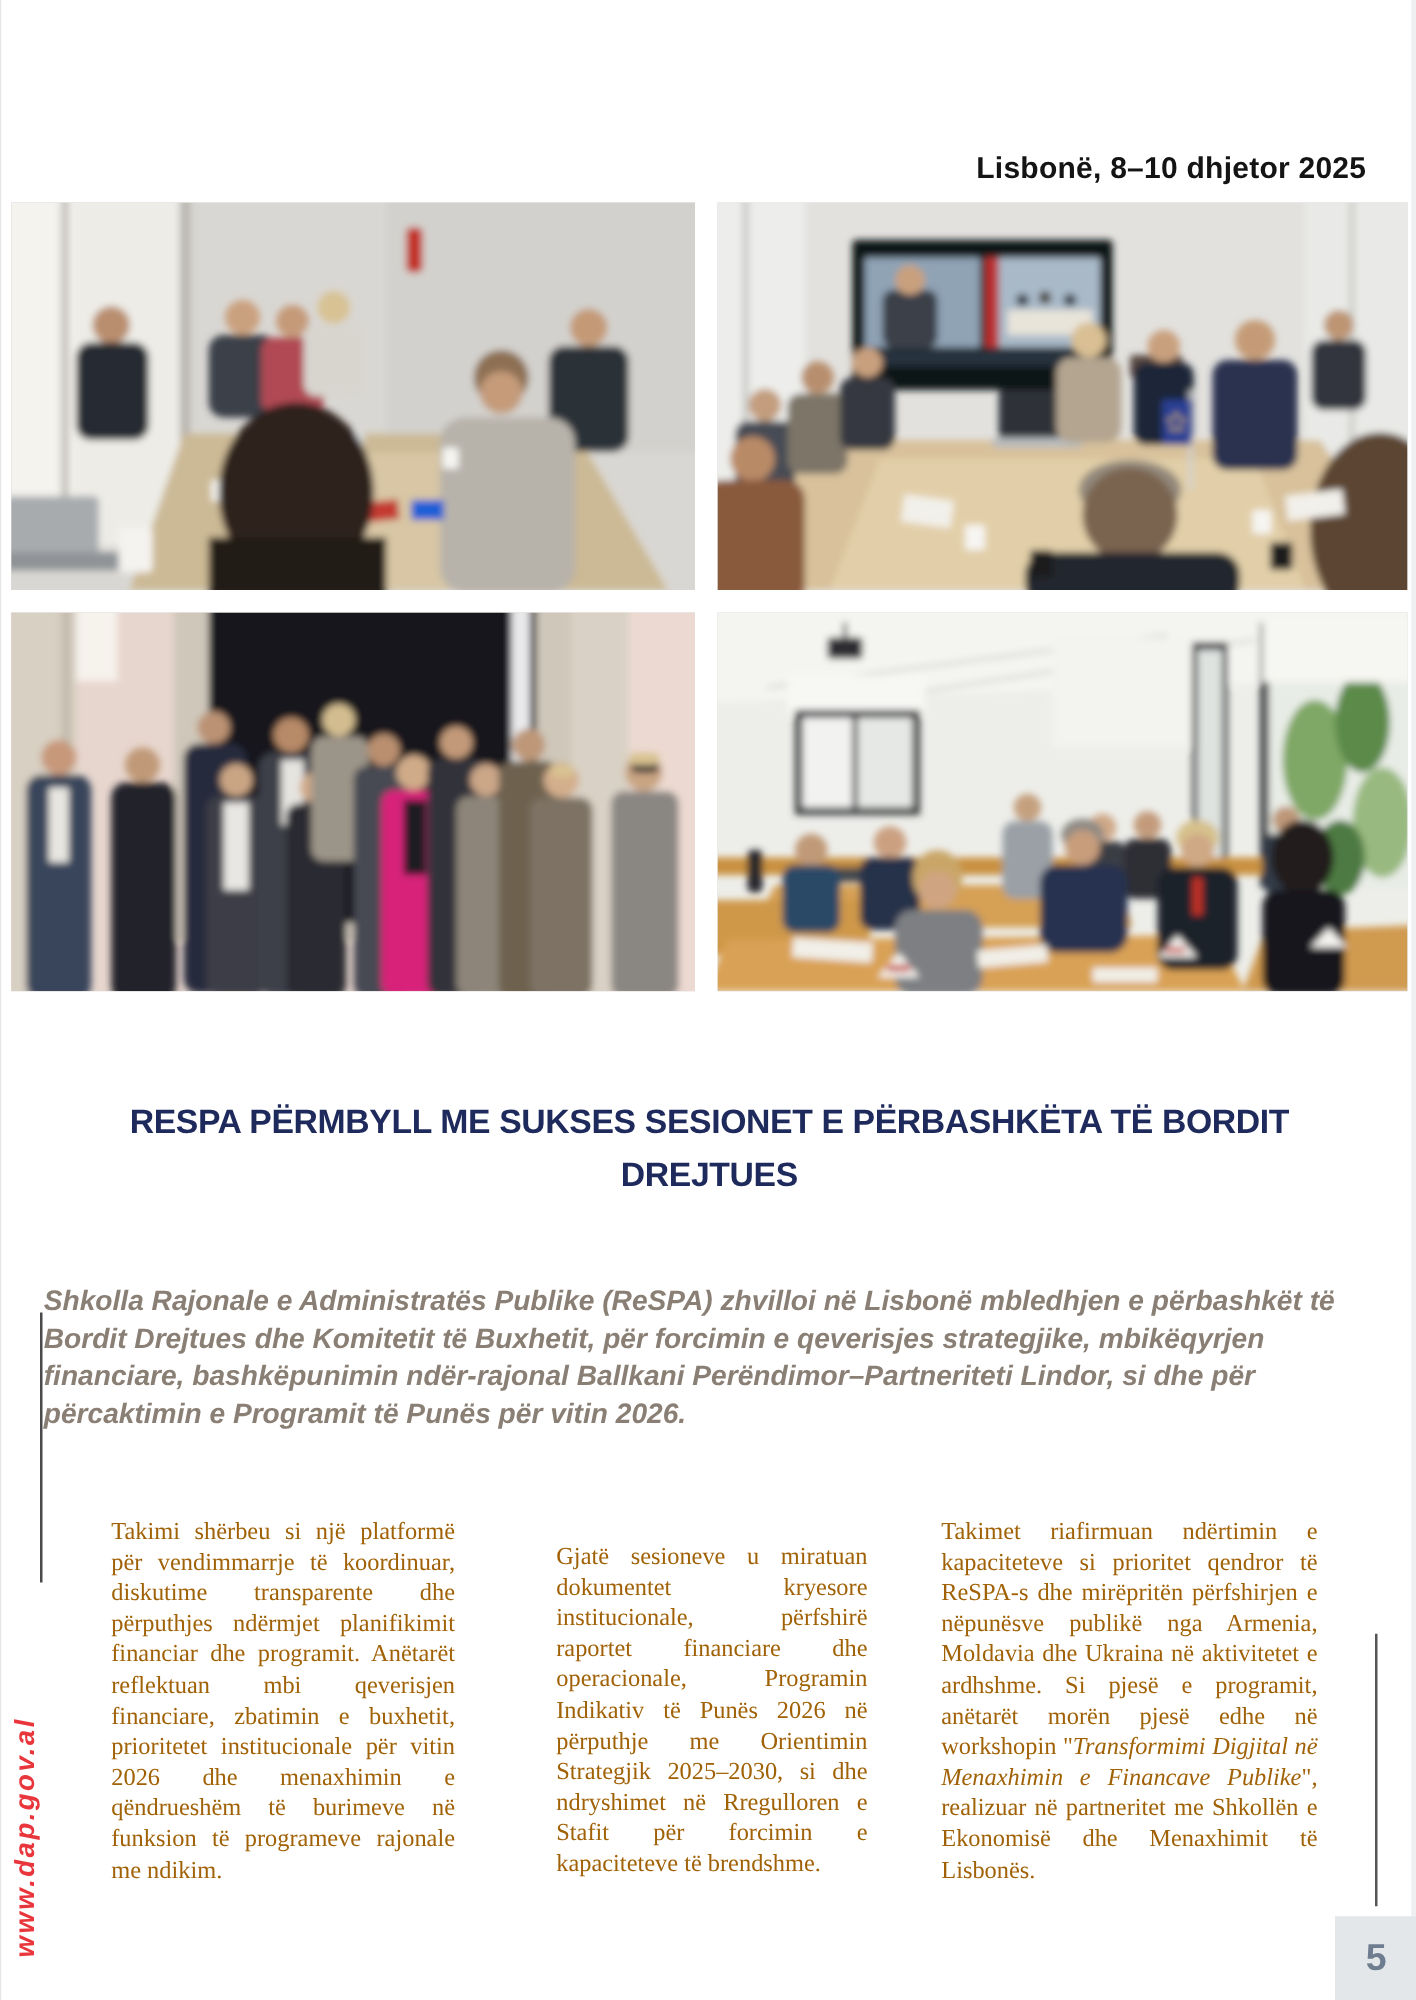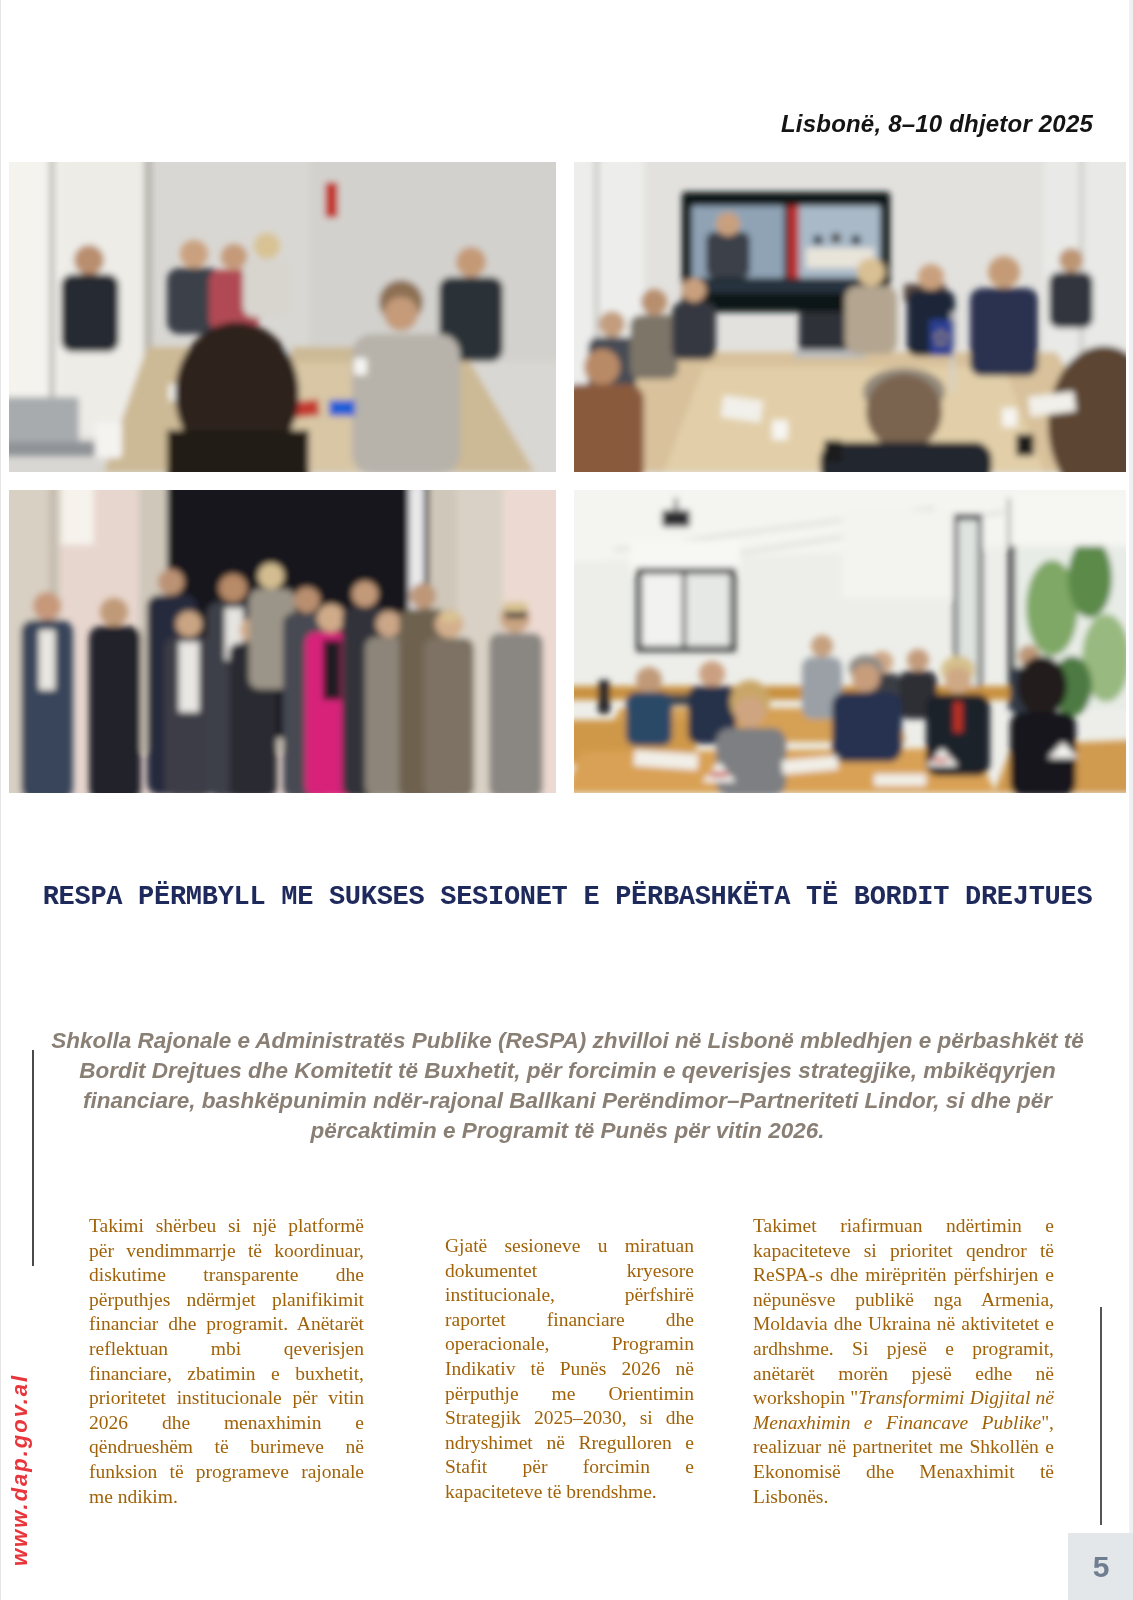--- a/index.html
+++ b/index.html
@@ -3,35 +3,35 @@
 <meta charset="utf-8">
 <style>
   html,body{margin:0;padding:0;background:#ffffff;}
   .page{
     position:relative;width:1133px;height:1600px;background:#ffffff;
     font-family:"Liberation Sans",sans-serif;overflow:hidden;
     border-left:1px solid #e6e6e6;
   }
   .edge-strip{position:absolute;right:0;top:0;width:5px;height:1600px;background:#eef0f1;}
   .date{
-    position:absolute;right:41px;top:110px;
-    font-size:24px;font-weight:bold;font-style:italic;color:#141414;letter-spacing:.2px;
+    position:absolute;right:41px;top:121px;
+    font-size:24px;font-weight:bold;color:#141414;letter-spacing:.2px;
   }
   .photo{position:absolute;overflow:hidden;background:#d8d8d5;}
   .photo svg{width:100%;height:100%;display:block;}
   #photo1{left:8px;top:162px;width:547px;height:310px;}
   #photo2{left:573px;top:162px;width:552px;height:310px;}
   #photo3{left:8px;top:490px;width:547px;height:303px;}
   #photo4{left:573px;top:490px;width:552px;height:303px;}
   .title{
     position:absolute;left:30px;width:1073px;top:876px;text-align:center;
-    color:#1f2a5c;font-weight:bold;font-size:27px;line-height:43px;letter-spacing:-.3px;font-family:Liberation Mono, monospace;
+    color:#1f2a5c;font-weight:bold;font-size:27px;line-height:43px;letter-spacing:-.3px;
   }
   .lead{
-    position:absolute;left:50px;width:1033px;top:1026px;text-align:center;
+    position:absolute;left:34px;width:1033px;top:1026px;text-align:left;
     font-style:italic;font-weight:bold;font-size:22.5px;line-height:30px;color:#8a7f75;
   }
   .rule{position:absolute;width:2px;background:#4a4a4a;}
   #rule-left{left:31px;top:1050px;height:216px;}
   #rule-right{left:1099px;top:1307px;height:218px;background:#555;}
   .col{
     position:absolute;font-family:"Liberation Serif",serif;font-size:19.5px;
     line-height:24.6px;color:#a16207;text-align:justify;
   }
   #col1{left:88px;top:1214px;width:275px;}

